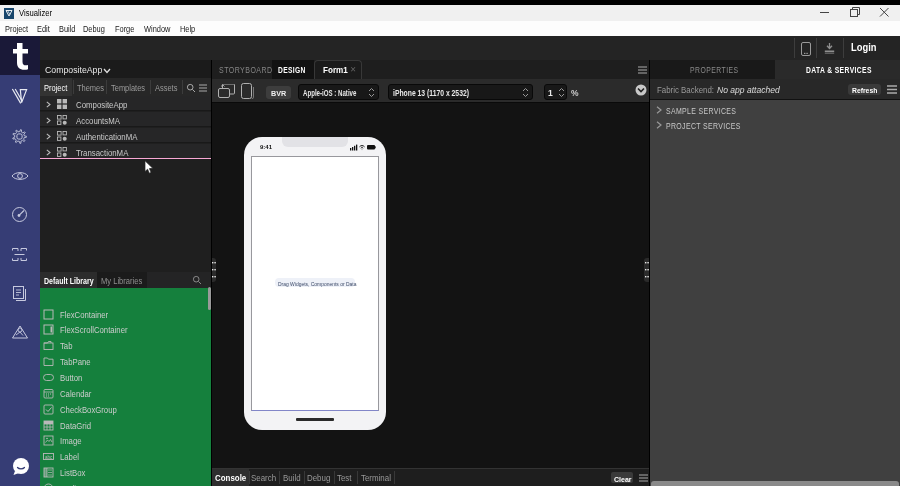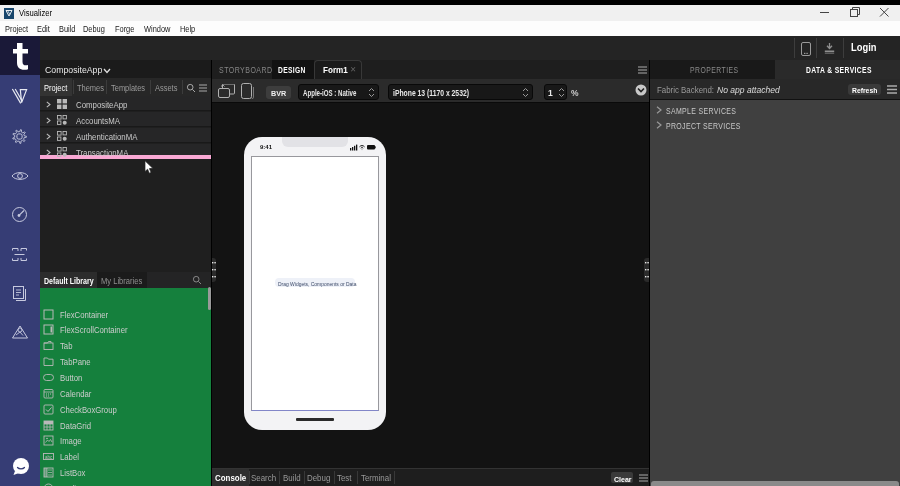--- a/index.html
+++ b/index.html
@@ -177,21 +177,21 @@
           <svg class="abs" style="left:17px;top:3px;" width="10" height="10" viewBox="0 0 10 10">
             <g fill="none" stroke="#b9b9b9" stroke-width="0.9">
               <rect x="0.5" y="0.5" width="3.6" height="3.6"></rect>
               <rect x="6" y="0.5" width="3.4" height="3.4"></rect>
               <rect x="0.5" y="6" width="3.4" height="3.4"></rect>
             </g>
             <circle cx="7.7" cy="7.7" r="2" fill="#b9b9b9"></circle>
           </svg>
           <span class="t" style="left:35.5px;top:3.5px;font-size:9px;color:#c9c9c9;transform:scaleX(0.87);">AuthenticationMA</span>
         </div>
-        <div class="abs" style="left:0;top:84px;width:171px;height:15px;background:#262627;border-bottom:4px solid #f9a8d4;">
+        <div class="abs" style="left:0;top:84px;width:171px;height:15px;background:#262627;border-bottom:1px solid #f9a8d4;">
           <svg class="abs" style="left:6px;top:5px;" width="5" height="7" viewBox="0 0 5 7">
             <path d="M0.8,0.8 L4,3.5 L0.8,6.2" stroke="#bbb" stroke-width="1.1" fill="none"></path>
           </svg>
           <svg class="abs" style="left:17px;top:3px;" width="10" height="10" viewBox="0 0 10 10">
             <g fill="none" stroke="#b9b9b9" stroke-width="0.9">
               <rect x="0.5" y="0.5" width="3.6" height="3.6"></rect>
               <rect x="6" y="0.5" width="3.4" height="3.4"></rect>
               <rect x="0.5" y="6" width="3.4" height="3.4"></rect>
             </g>
             <circle cx="7.7" cy="7.7" r="2" fill="#b9b9b9"></circle>

